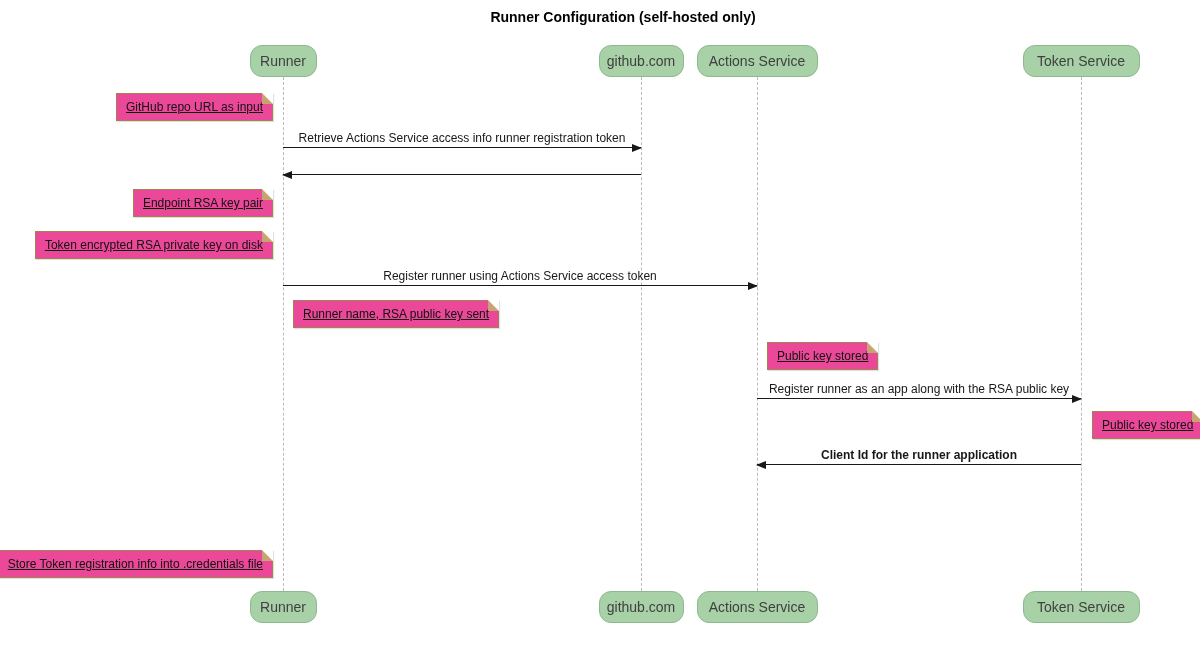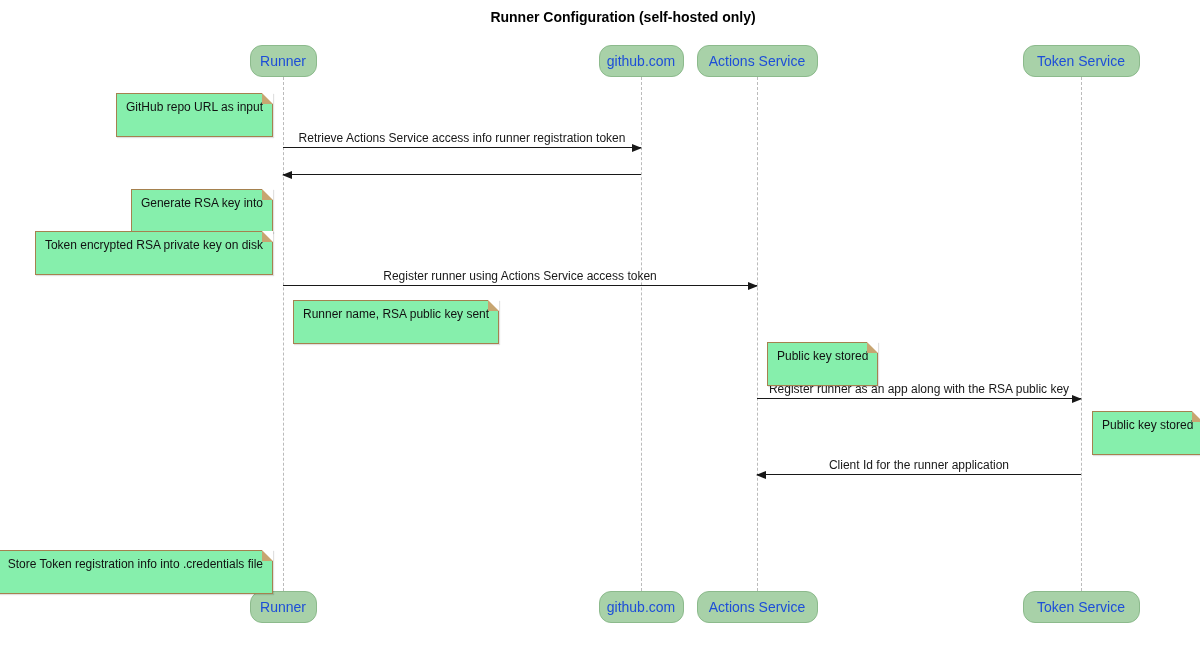--- a/index.html
+++ b/index.html
@@ -11,37 +11,38 @@
     position:absolute;left:0;top:9px;width:1190px;text-align:center;
     font-size:14px;font-weight:bold;color:#000;margin-left:28px;
   }
   .lifeline{
     position:absolute;width:0;border-left:1px dashed #bbbbbb;
   }
   .participant{
     position:absolute;height:32px;box-sizing:border-box;
     background:#a8d1a8;border:1px solid #8cba8c;border-radius:12px;
     display:flex;align-items:center;justify-content:center;
-    font-size:14px;color:#1d4ed8;white-space:nowrap;
+    font-size:14px;color:#404040;white-space:nowrap;
   }
   .message{position:absolute;height:22px;}
   .msg-label{
     position:absolute;left:0;right:0;top:0;height:15px;line-height:15px;
     text-align:center;font-size:12px;color:#181818;white-space:nowrap;
   }
   .msg-line{position:absolute;left:0;right:0;top:16px;border-top:1.5px solid #181818;}
   .msg-head{position:absolute;width:0;height:0;top:12.5px;}
   .msg-head.right{right:-1px;border-top:4.5px solid transparent;border-bottom:4.5px solid transparent;border-left:10px solid #181818;}
   .msg-head.left{left:-1px;border-top:4.5px solid transparent;border-bottom:4.5px solid transparent;border-right:10px solid #181818;}
   .note{
-    position:absolute;box-sizing:border-box;height:44px;
-    background:#86efac;border:1px solid #a5814f;
+    position:absolute;box-sizing:border-box;height:28px;
+    background:#ec4899;border:1px solid #a5814f;
     font-size:12px;line-height:14px;color:#111;
     padding:6px 9px 6px 9px;white-space:nowrap;
     box-shadow:1px 1px 1px rgba(0,0,0,0.12);
+    text-decoration:underline;
   }
   .note::after{
     content:'';position:absolute;top:-1px;right:-1px;width:0;height:0;
     border-style:solid;border-width:0 11px 11px 0;
     border-color:#ffffff #ffffff #c7a571 #c7a571;
   }
 </style>
 </head>
 <body>
 
@@ -87,25 +88,25 @@
     <div class="message" style="left: 757px; top: 382px; width: 324px;">
       <div class="msg-label">Register runner as an app along with the RSA public key</div>
       <div class="msg-line"></div>
       <div class="msg-head right"></div>
     </div>
     <div class="message" style="left: 283px; top: 269px; width: 474px;">
       <div class="msg-label">Register runner using Actions Service access token</div>
       <div class="msg-line"></div>
       <div class="msg-head right"></div>
     </div>
-    <div class="message" style="left: 757px; top: 458px; width: 324px;">
+    <div class="message" style="left: 757px; top: 448px; width: 324px; font-weight: bold;">
       <div class="msg-label">Client Id for the runner application</div>
       <div class="msg-line"></div>
       <div class="msg-head left"></div>
     </div>
     <div class="note" style="top: 93px; right: 927px;"><span>GitHub repo URL as input</span></div>
-    <div class="note" style="top: 189px; right: 927px;"><span>Generate RSA key into</span></div>
+    <div class="note" style="top: 189px; right: 927px;"><span>Endpoint RSA key pair</span></div>
     <div class="note" style="top: 231px; right: 927px;"><span>Token encrypted RSA private key on disk</span></div>
     <div class="note" style="top: 300px; left: 293px; text-align: right;"><span>Runner name, RSA public key sent</span></div>
     <div class="note" style="top: 342px; left: 767px;"><span>Public key stored</span></div>
     <div class="note" style="top: 411px; left: 1092px;"><span>Public key stored</span></div>
     <div class="note" style="top: 550px; right: 927px;"><span>Store Token registration info into .credentials file</span></div>
   </div>
 
 </body></html>

